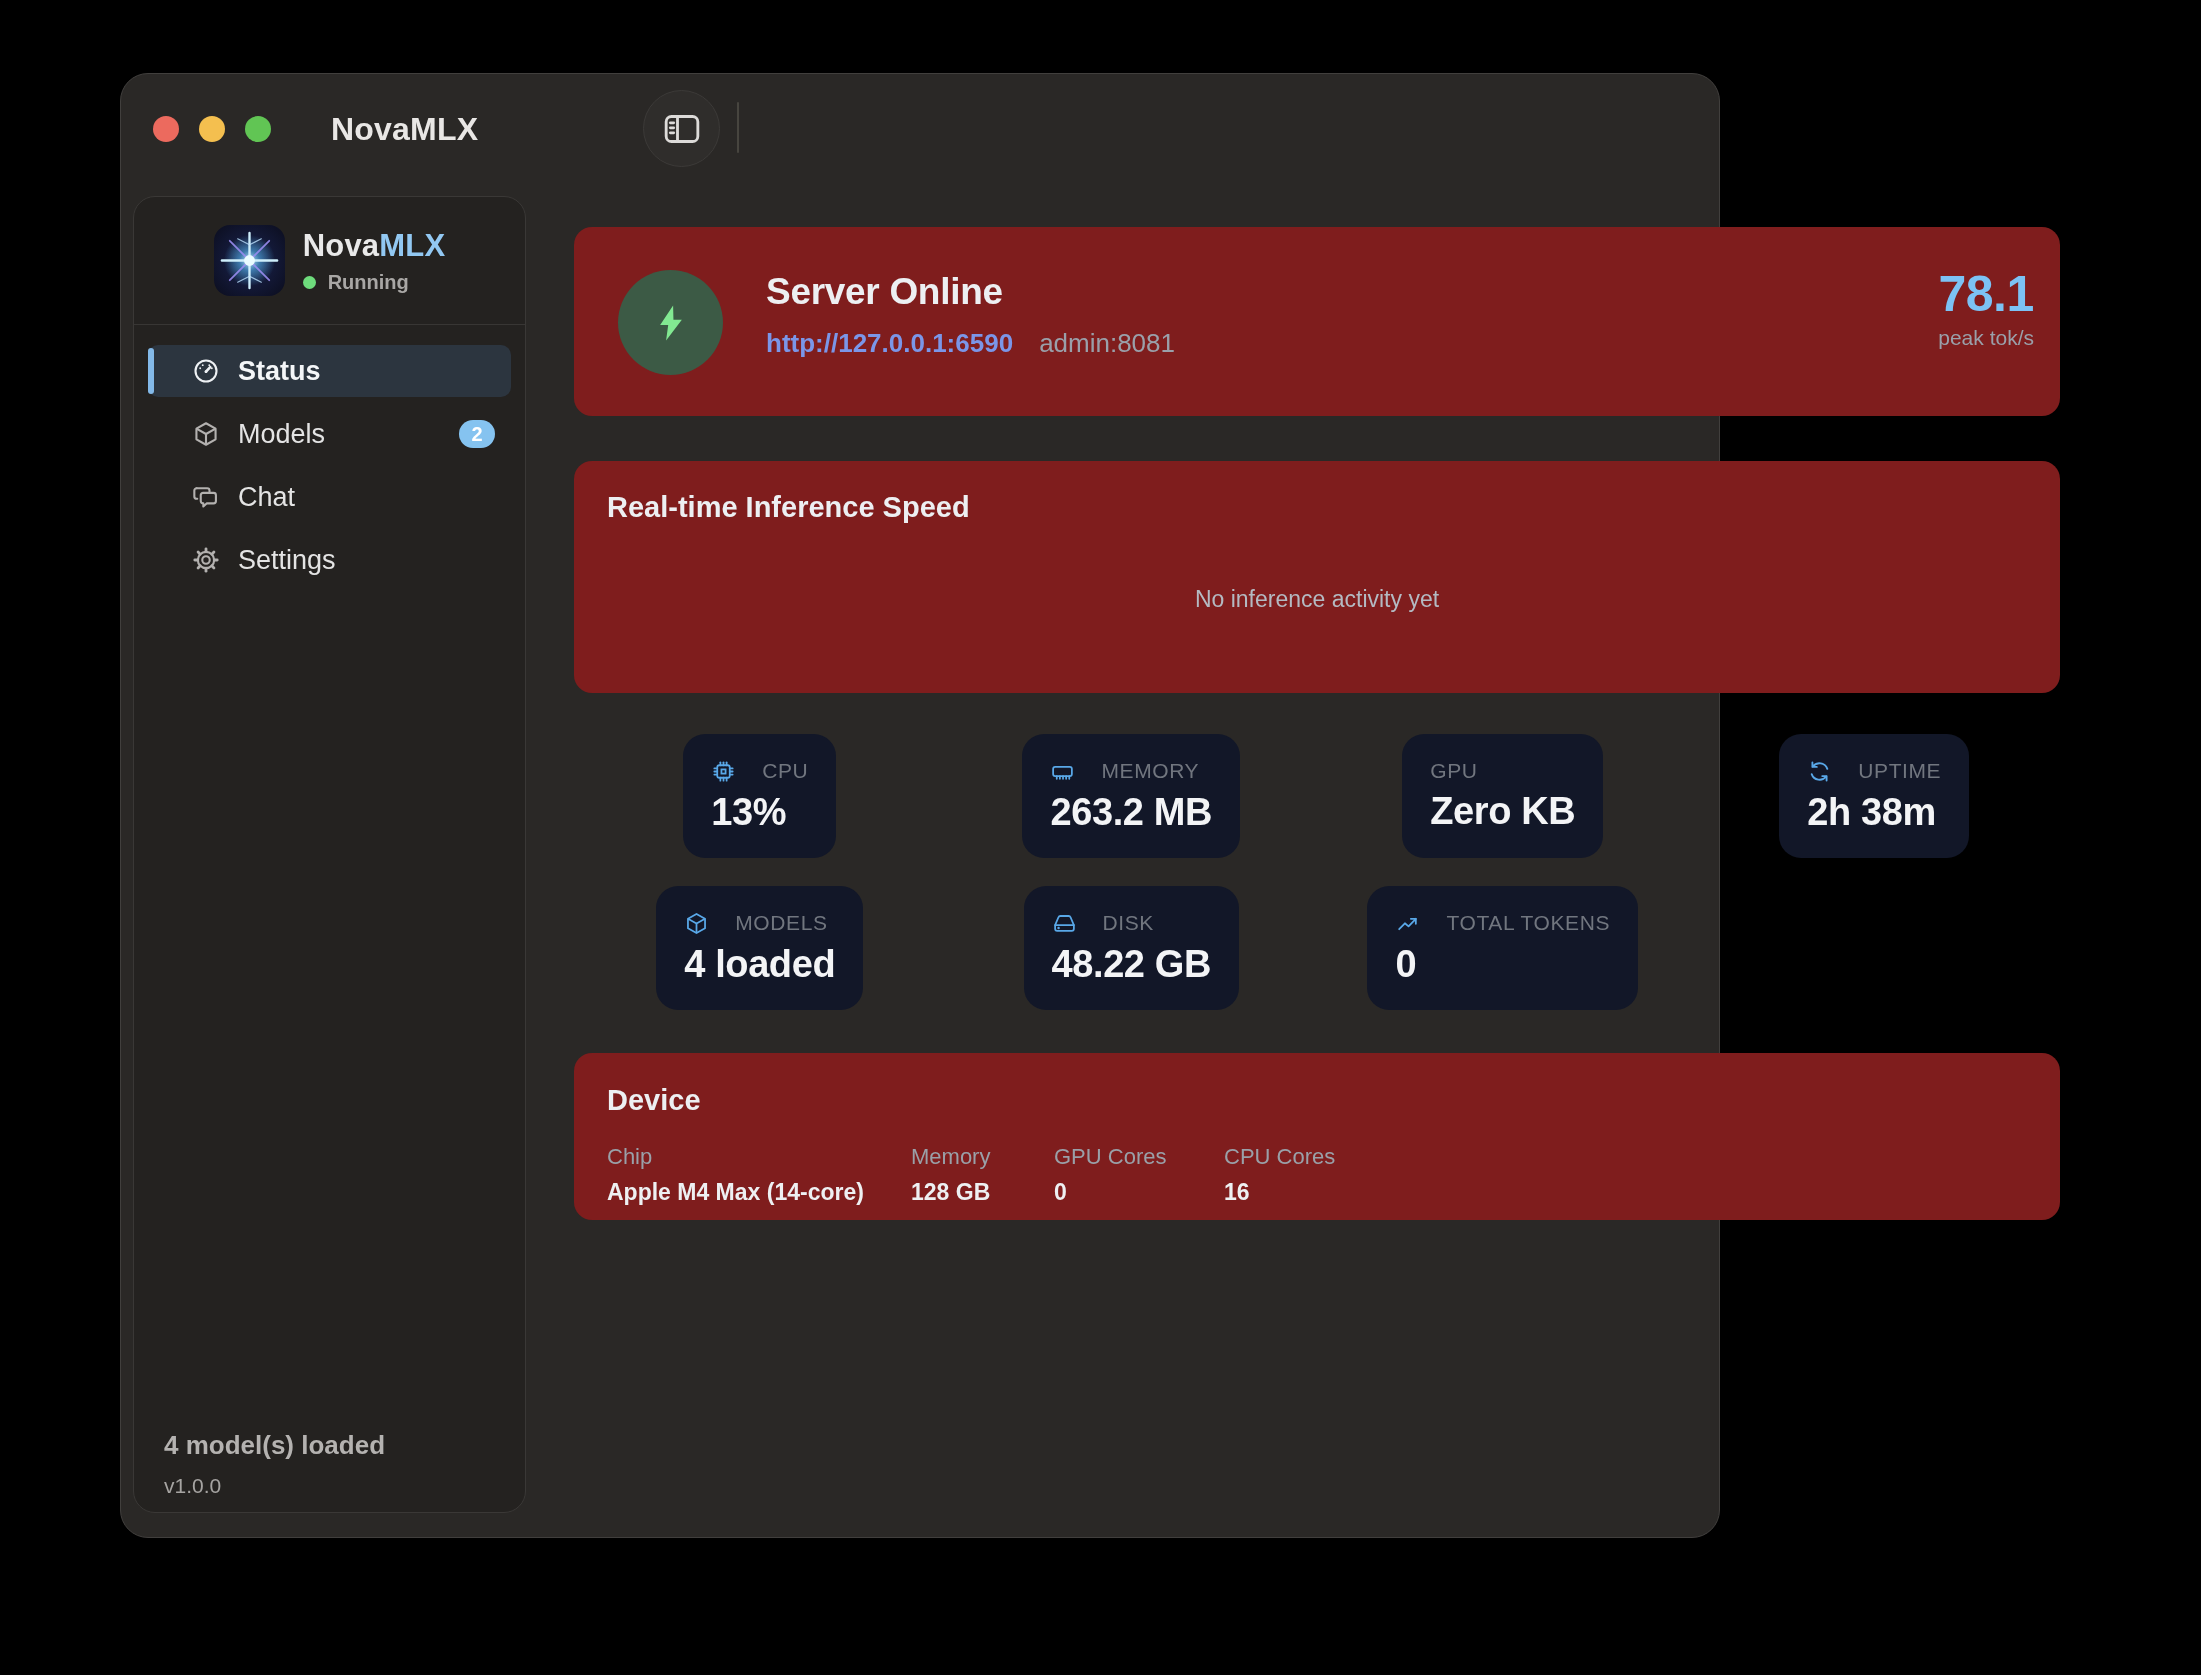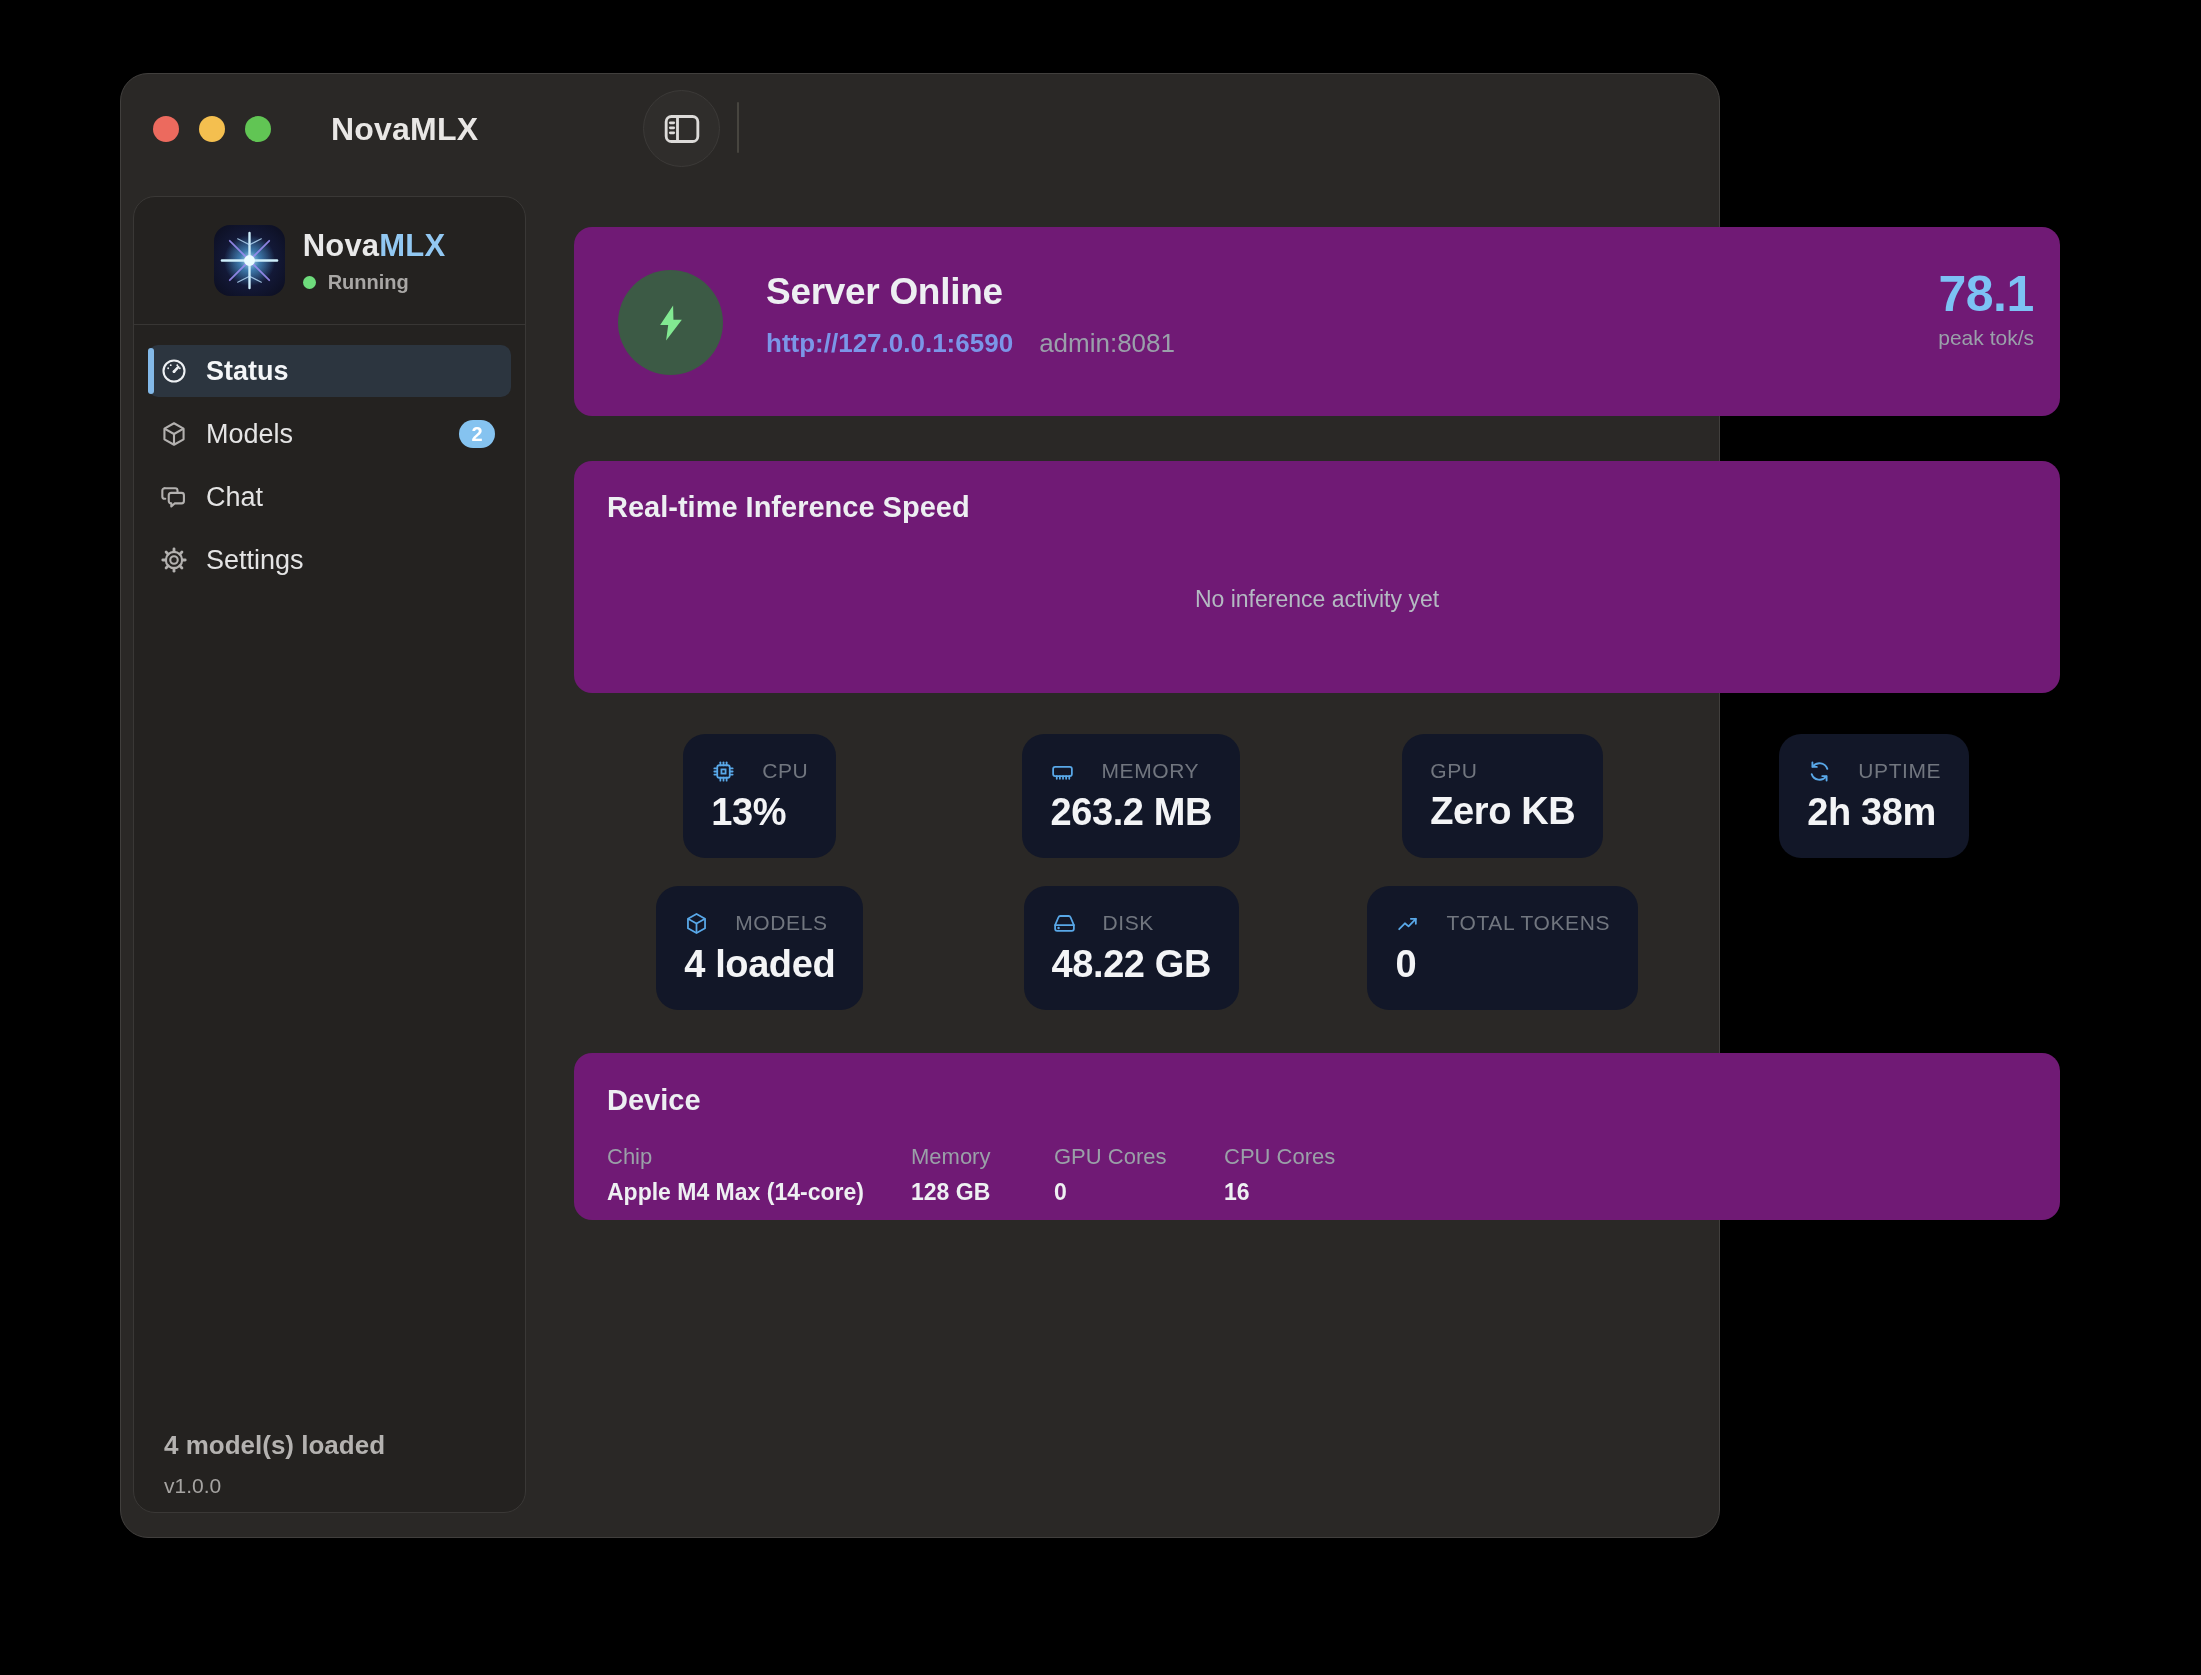--- a/index.html
+++ b/index.html
@@ -42,42 +42,42 @@
   .app-logo svg { position:absolute; inset:0; }
   .app-name { font-size:31px; font-weight:bold; color:#e9e9e9; letter-spacing:0.2px; }
   .app-name .accent { color:#92c8f2; }
   .app-status { display:flex; align-items:center; gap:12px; margin-top:7px; }
   .status-dot { width:13px; height:13px; border-radius:50%; background:#6edc7c; }
   .app-status span { font-size:20px; font-weight:600; color:#a9a7a5; }
   .sb-divider { height:1px; background:#38363­4; background:#383634; }
   .nav { padding:20px 14px 0 14px; }
   .nav-item {
     position:relative; height:52px; border-radius:10px; margin-bottom:11px;
-    display:flex; align-items:center; padding-left:12px; gap:18px; cursor:pointer;
+    display:flex; align-items:center; padding-left:44px; gap:18px; cursor:pointer;
     color:#e4e4e4; font-size:27px; font-weight:500;
   }
   .nav-item .nicon { width:28px; height:28px; color:#b3b1af; flex:0 0 auto; display:flex; }
   .nav-item.active { background:#2c353f; font-weight:bold; color:#f4f6f8; }
   .nav-item.active .nicon { color:#eef1f4; }
   .nav-item.active::before {
     content:""; position:absolute; left:0; top:3px; bottom:3px; width:6px;
     border-radius:3px; background:#83b9e8;
   }
   .nav-badge {
     margin-left:auto; margin-right:16px; min-width:36px; height:28px; padding:0 10px;
     border-radius:14px; background:#85c3f0; color:#ffffff; font-size:20px; font-weight:bold;
     display:flex; align-items:center; justify-content:center;
   }
   .sb-footer { position:absolute; left:30px; bottom:14px; }
   .sb-footer .line1 { font-size:26px; font-weight:600; color:#b4b2b0; }
   .sb-footer .line2 { font-size:21px; color:#a6a4a2; margin-top:13px; }
 
   
   .main { position:absolute; left:453px; top:0; width:1486px; }
-  .card { background:#701a75; border-radius:18px; position:relative; }
+  .card { background:#7f1d1d; border-radius:18px; position:relative; }
 
   .server-card { margin-top:153px; height:189px; }
   .server-icon {
     position:absolute; left:44px; top:43px; width:105px; height:105px; border-radius:50%;
     background:#3c5a45; display:flex; align-items:center; justify-content:center; color:#82e992;
   }
   .server-text { position:absolute; left:192px; top:44px; }
   .server-title { font-size:37px; font-weight:bold; color:#edeff2; letter-spacing:-0.3px; }
   .server-sub { margin-top:15px; display:flex; gap:26px; align-items:baseline; }
   .server-url { font-size:26px; font-weight:600; color:#7b96e8; text-decoration:none; cursor:pointer; }

